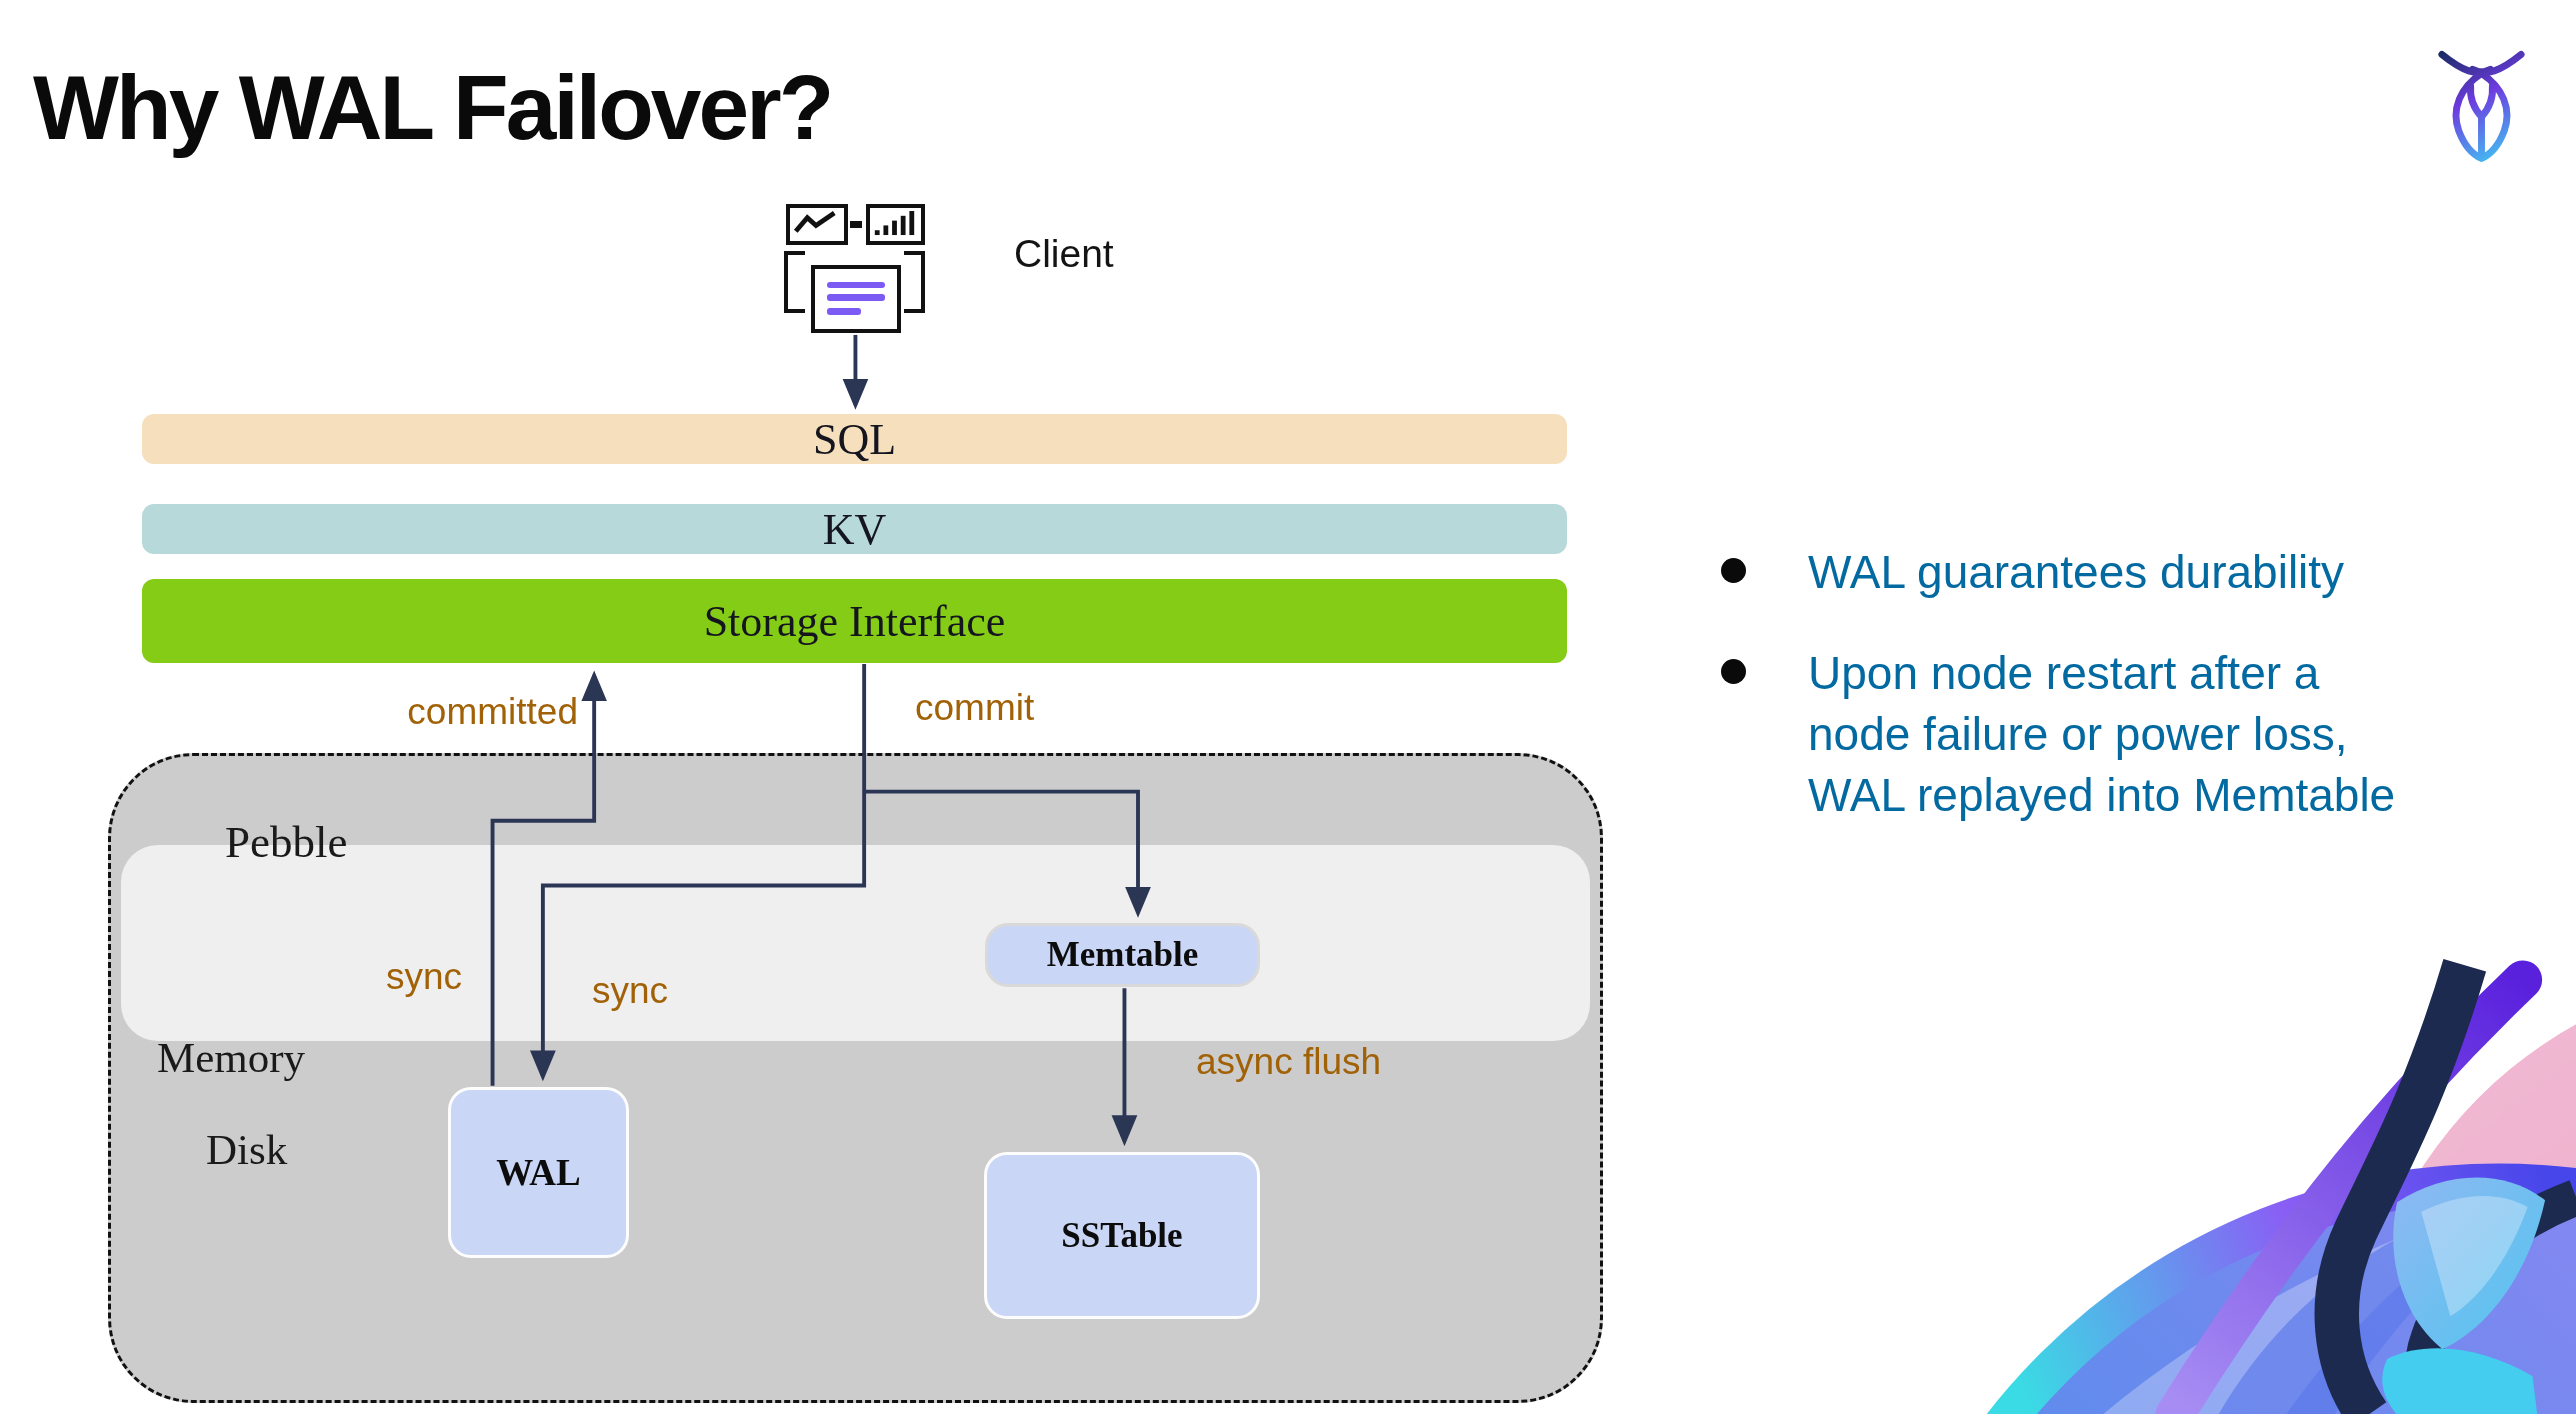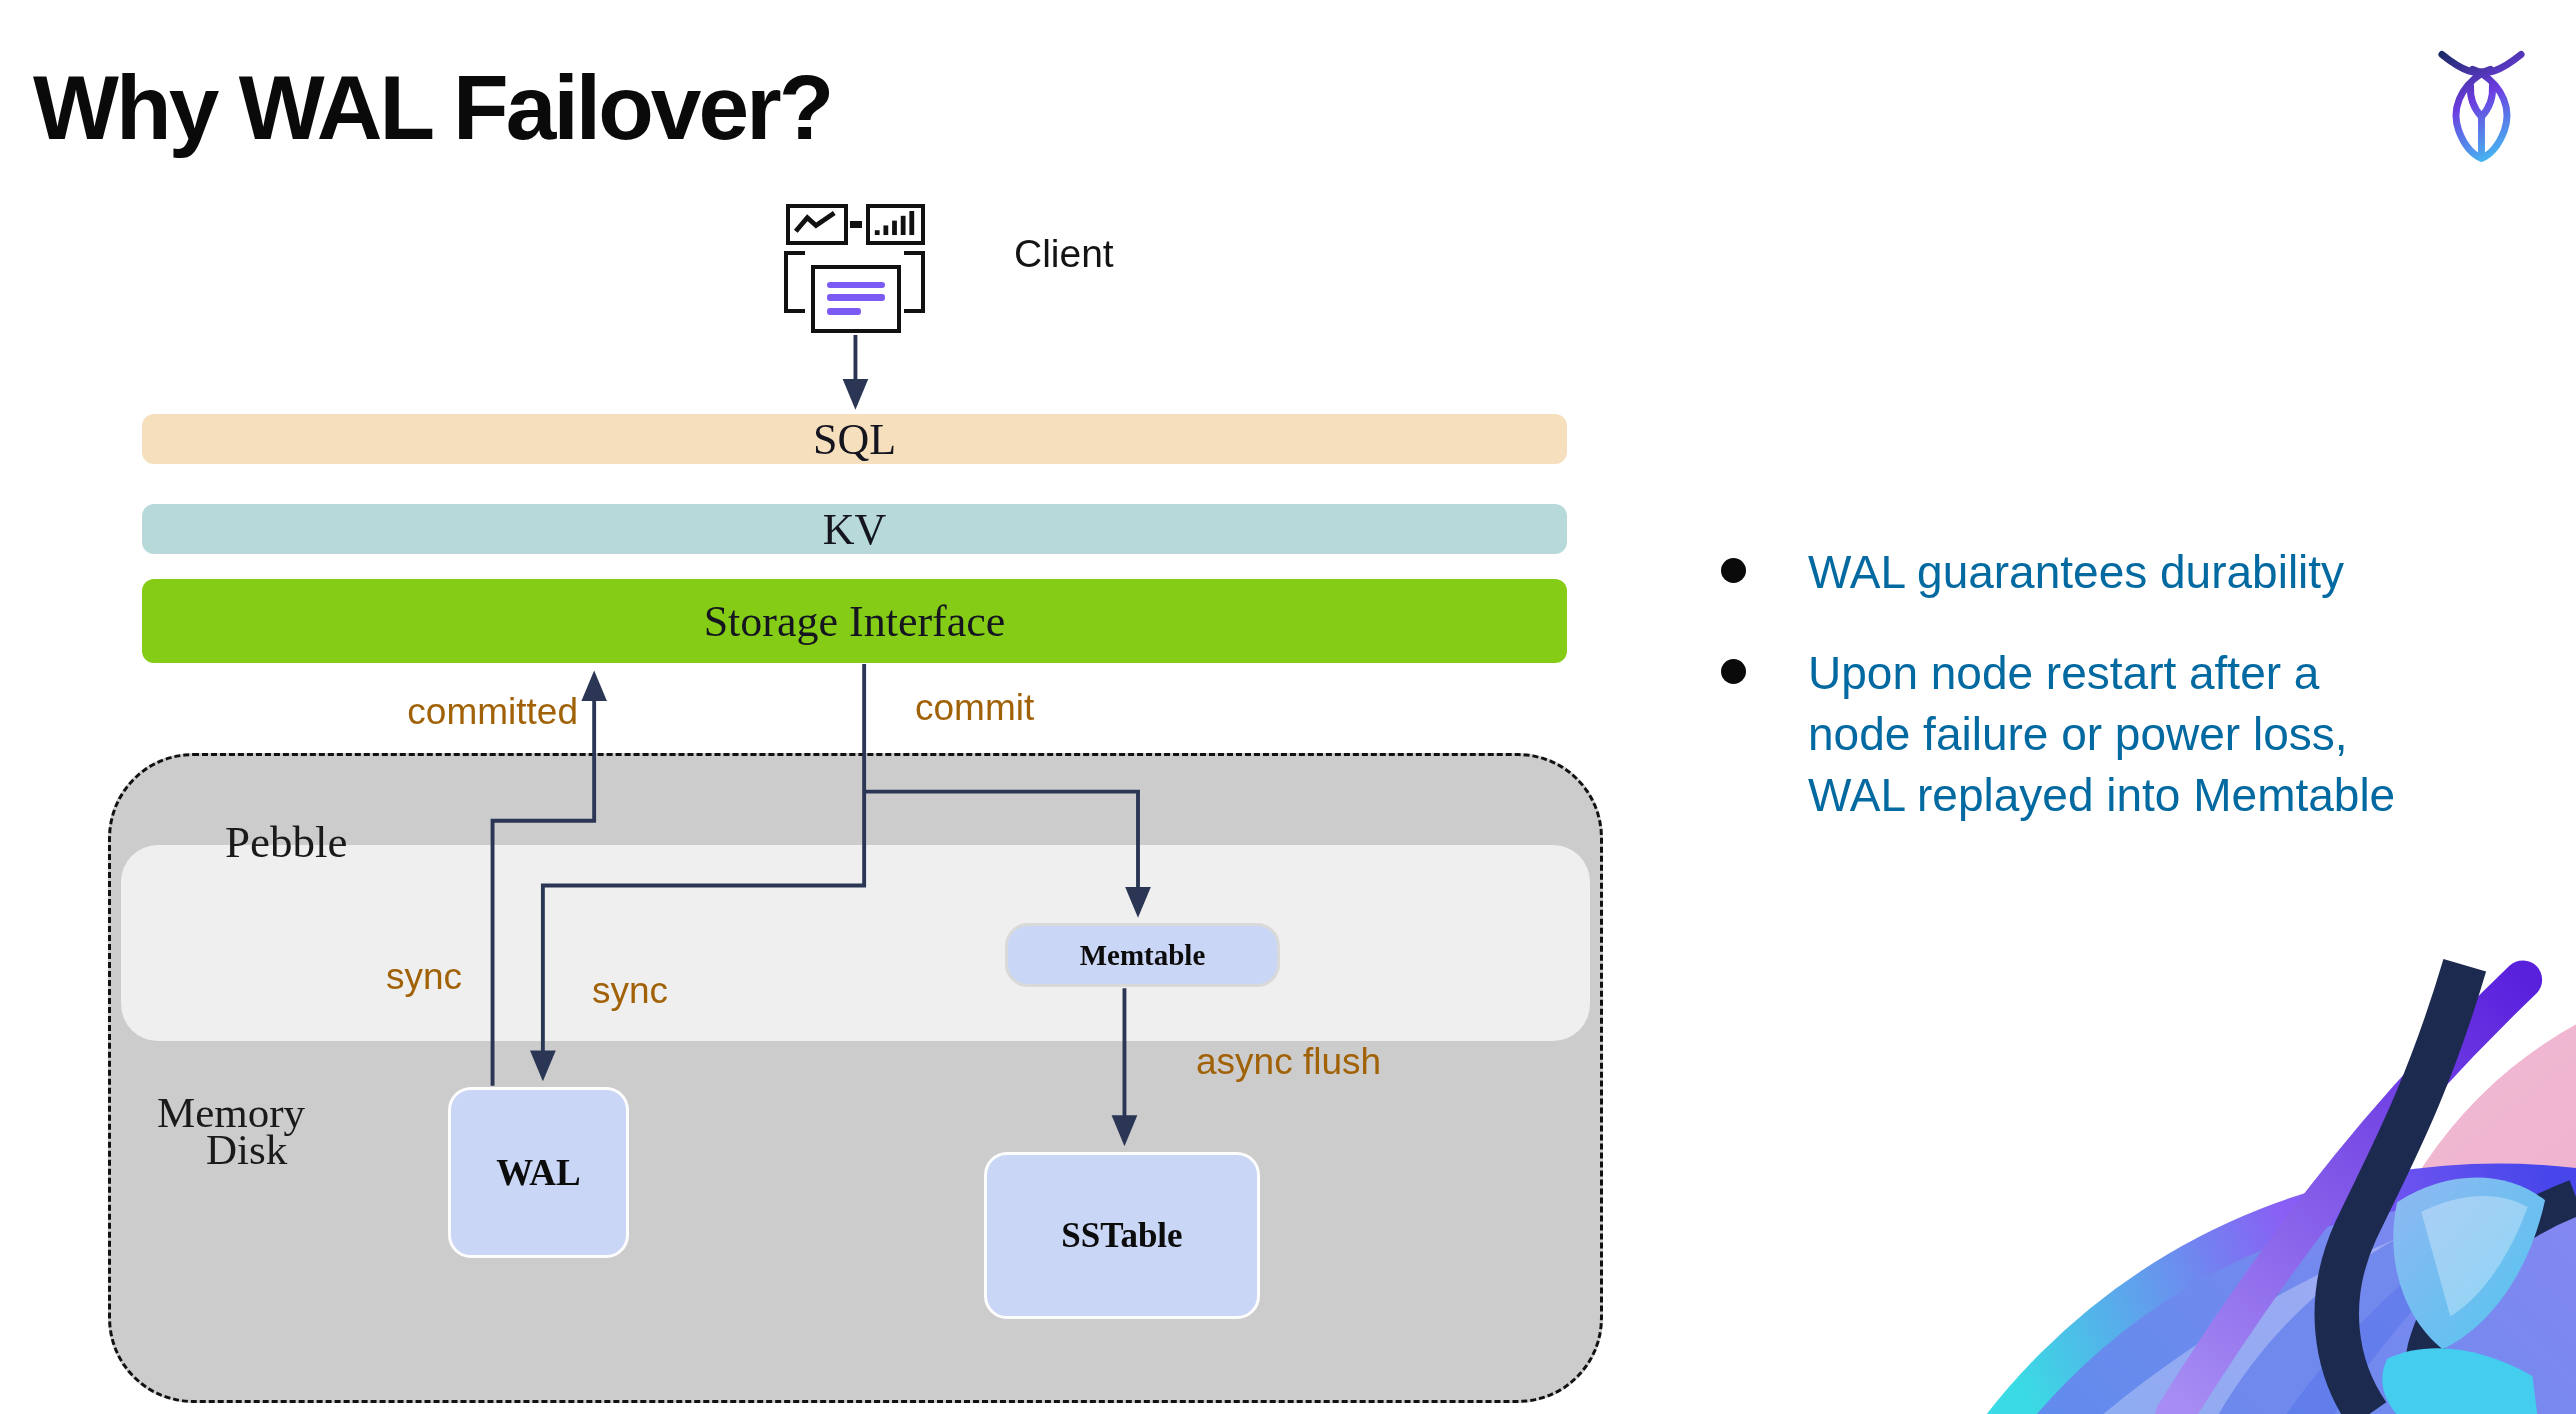--- a/index.html
+++ b/index.html
@@ -14,28 +14,28 @@
              font-family:"Liberation Serif",serif;font-size:44px;color:#15151f;}
   #bar-sql{top:414px;height:50px;background:#f5dfbc;}
   #bar-kv{top:504px;height:50px;background:#b7d9da;}
   #bar-storage{top:579px;height:84px;background:#84cc16;}
   
   #pebble-box{left:108px;top:753px;width:1495px;height:650px;background:#cccccc;border:3.9px dashed #111;
               border-radius:85px;box-sizing:border-box;}
   #memory-strip{left:121px;top:845px;width:1469px;height:196px;background:#efefef;border-radius:37px;}
   .zone-label{font-family:"Liberation Serif",serif;color:#1a1a1a;margin-top:32px;}
   #pebble-label{left:225px;top:784px;font-size:45px;}
-  #memory-label{left:157px;top:1056px;font-size:43px;}
+  #memory-label{left:157px;top:1001px;font-size:43px;}
   #disk-label{left:206px;top:1093px;font-size:43px;}
   
   .node-box{background:#cad6f6;border:3.9px solid #fdfdfd;border-radius:23px;box-sizing:border-box;
             display:flex;align-items:center;justify-content:center;
             font-family:"Liberation Serif",serif;font-weight:700;color:#0c0c0c;}
   #wal-box{left:448px;top:1087px;width:181px;height:171px;font-size:37px;}
-  #memtable-box{left:985px;top:923px;width:275px;height:64px;font-size:29px;border-color:#d9d9d9;margin-left:20px;}
+  #memtable-box{left:985px;top:923px;width:275px;height:64px;font-size:35px;border-color:#d9d9d9;}
   #sstable-box{left:984px;top:1152px;width:276px;height:167px;font-size:35px;}
   
   .edge-label{font-size:37px;color:#a16207;}
   #lbl-committed{left:406px;top:691px;width:172px;text-align:right;}
   #lbl-commit{left:915px;top:687px;}
   #lbl-sync-left{left:386px;top:956px;}
   #lbl-sync-right{left:592px;top:970px;}
   #lbl-async{left:1196px;top:1041px;}
   
   .ico-frame{border:4.8px solid #111;background:#fff;box-sizing:border-box;}

